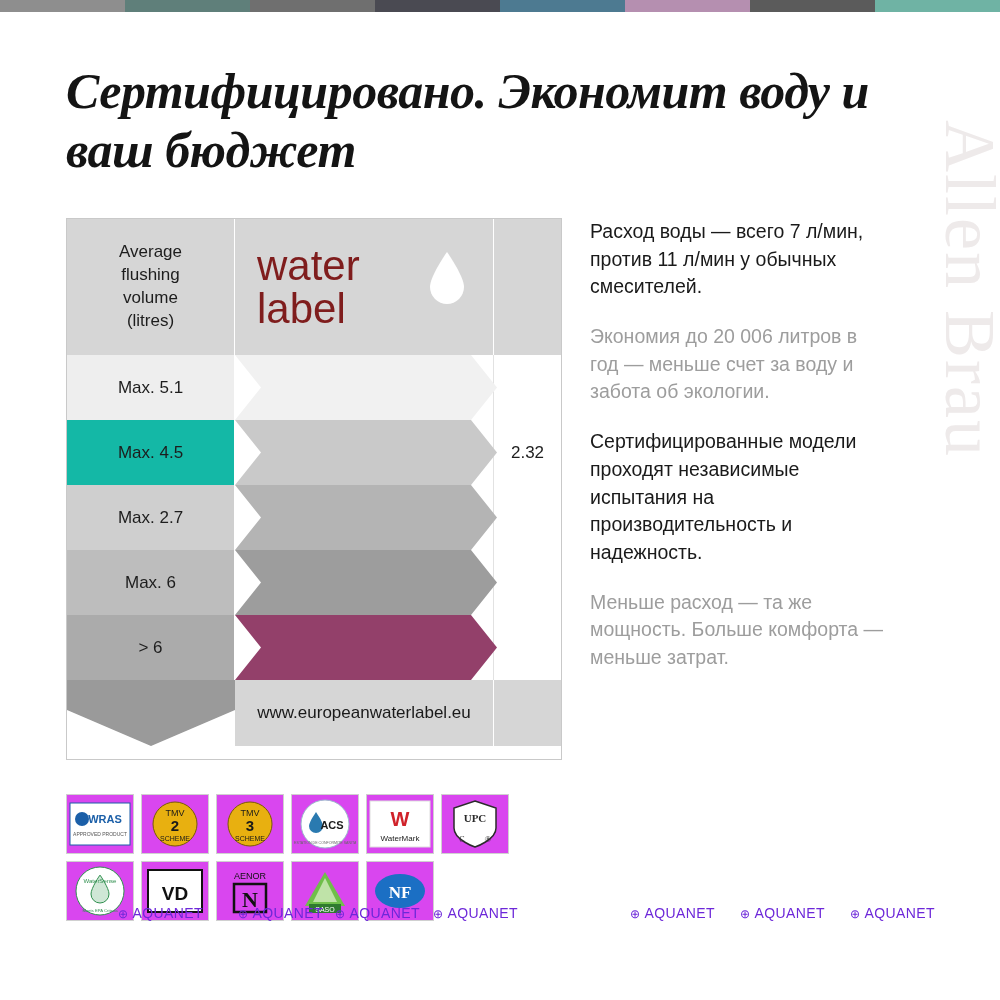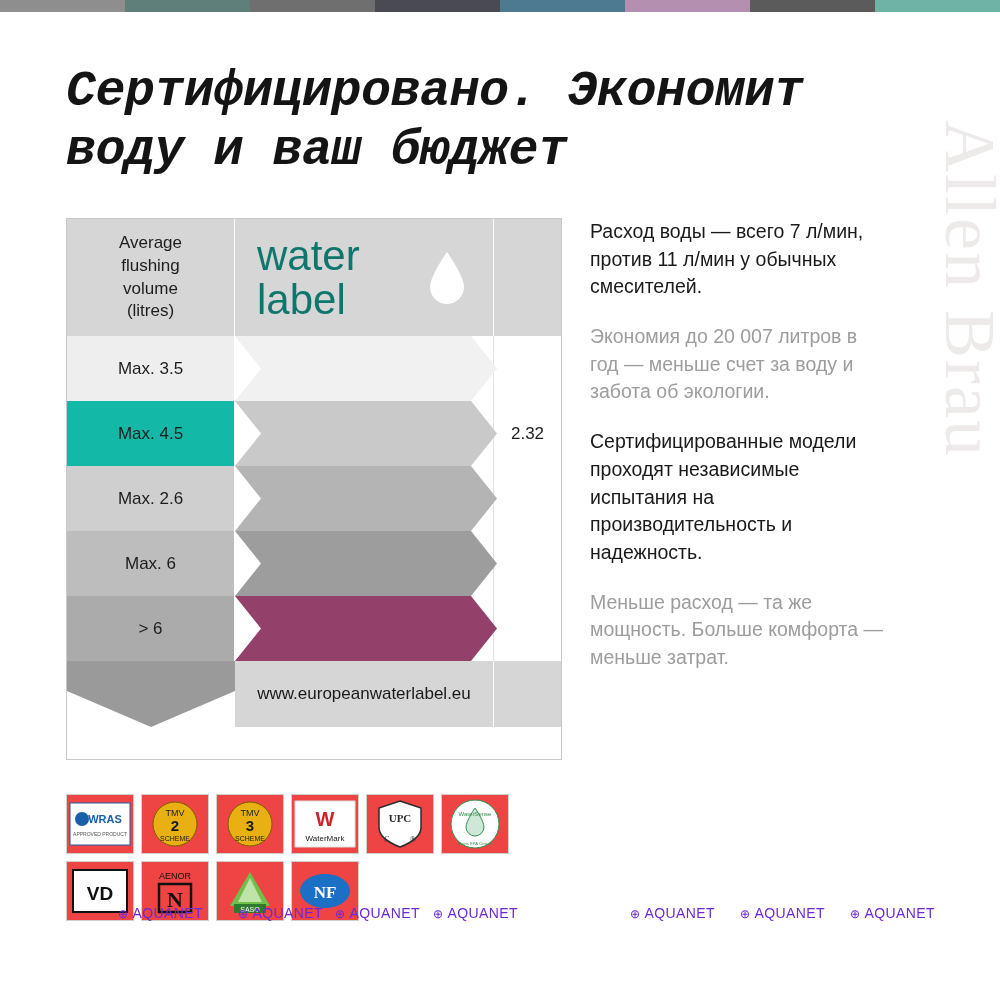--- a/index.html
+++ b/index.html
@@ -26,21 +26,21 @@
     letter-spacing:2px;
     writing-mode:vertical-rl;
     user-select:none;
     line-height:1;
   }
 
   
   .headline{
     position:absolute;
     left:66px;top:62px;width:830px;
-    font-family:Liberation Mono, monospace;
+    font-family:Liberation Serif, serif;
     font-style:italic;
     font-weight:700;
     font-size:50px;
     line-height:1.18;
     color:#141414;
     letter-spacing:-0.5px;
   }
 
   
   .wl-table{
@@ -73,33 +73,33 @@
   .wl-right{
     width:68px;flex:0 0 68px;
     display:flex;align-items:center;justify-content:center;
     box-sizing:border-box;
     font-size:17px;color:#1d1d1d;
     background:#ffffff;
     border-left:1px solid #e2e2e2;
   }
 
   
-  .wl-head{height:117px;}
+  .wl-head{height:136px;}
   .wl-head .wl-left{
     background:#d6d6d6;
     font-size:17px;line-height:1.35;
   }
   .wl-head .wl-mid{
     background:#d6d6d6;
     display:flex;align-items:center;
   }
   .wl-head .wl-right{background:#d6d6d6;border-left:1px solid #ffffff;}
   .wl-title{
     font-size:42px;line-height:1.03;
-    color:#0f766e;
+    color:#7f1d1d;
     padding-left:22px;
     font-weight:400;
   }
   .drop{
     position:absolute;right:26px;top:32px;
     width:40px;height:54px;
   }
 
   
   .wl-arrow-row{height:65px;}
@@ -132,21 +132,21 @@
   
   .badges{
     position:absolute;left:66px;top:794px;
     width:496px;
     display:flex;flex-wrap:wrap;gap:7px;
   }
   .badge{
     width:68px;height:60px;
     border:1px solid #d0d0d0;
     box-sizing:border-box;
-    background:#ef4444;
+    background:#d946ef;
     display:flex;align-items:center;justify-content:center;
     overflow:hidden;
     position:relative;
   }
 
   
   .aq{
     position:absolute;
     font-size:14px;color:#6d28d9;
     letter-spacing:.4px;
@@ -180,39 +180,39 @@
       </div>
       <div class="wl-mid">
         <div class="wl-title">water<br>label</div>
         <svg class="drop" viewBox="0 0 40 54">
           <path d="M20 1 C20 1 3 25 3 36 a17 17 0 0 0 34 0 C37 25 20 1 20 1 z" fill="#ffffff"></path>
         </svg>
       </div>
       <div class="wl-right"></div>
     </div>
     <div class="wl-row wl-arrow-row">
-      <div class="wl-left" style="background:#eeeeee">Max. 3.5</div>
+      <div class="wl-left" style="background:#eeeeee">Max. 5.1</div>
       <div class="wl-mid">
         <svg class="arrow" width="262" height="65" viewBox="0 0 262 65">
           <polygon points="0,0 236,0 262,32.5 236,65 0,65 26,32.5" fill="#f1f1f1"></polygon>
         </svg>
       </div>
       <div class="wl-right"></div>
     </div>
     <div class="wl-row wl-arrow-row">
       <div class="wl-left" style="background:#14b8a6">Max. 4.5</div>
       <div class="wl-mid">
         <svg class="arrow" width="262" height="65" viewBox="0 0 262 65">
           <polygon points="0,0 236,0 262,32.5 236,65 0,65 26,32.5" fill="#c9c9c9"></polygon>
         </svg>
       </div>
       <div class="wl-right">2.32</div>
     </div>
     <div class="wl-row wl-arrow-row">
-      <div class="wl-left" style="background:#cfcfcf">Max. 2.6</div>
+      <div class="wl-left" style="background:#cfcfcf">Max. 2.7</div>
       <div class="wl-mid">
         <svg class="arrow" width="262" height="65" viewBox="0 0 262 65">
           <polygon points="0,0 236,0 262,32.5 236,65 0,65 26,32.5" fill="#b4b4b4"></polygon>
         </svg>
       </div>
       <div class="wl-right"></div>
     </div>
     <div class="wl-row wl-arrow-row">
       <div class="wl-left" style="background:#bdbdbd">Max. 6</div>
       <div class="wl-mid">
@@ -239,21 +239,21 @@
           <polygon points="0,30 84,66 168,30 168,66 0,66" fill="#ffffff"></polygon>
         </svg>
       </div>
       <div class="wl-mid">www.europeanwaterlabel.eu</div>
       <div class="wl-right"></div>
     </div>
   </div>
 
 <div class="copy" id="copy">
     <p class="">Расход воды — всего 7 л/мин, против 11 л/мин у обычных смесителей.</p>
-    <p class="muted">Экономия до 20 007 литров в год — меньше счет за воду и забота об экологии.</p>
+    <p class="muted">Экономия до 20 006 литров в год — меньше счет за воду и забота об экологии.</p>
     <p class="">Сертифицированные модели проходят независимые испытания на производительность и надежность.</p>
     <p class="muted">Меньше расход — та же мощность. Больше комфорта — меньше затрат.</p>
   </div>
 
 <div class="badges" id="badges">
     <div class="badge">
       <svg width="62" height="44" viewBox="0 0 62 44">
         <rect x="1" y="1" width="60" height="42" fill="#fff" stroke="#1b5fa8"></rect>
         <circle cx="13" cy="17" r="7" fill="#1b5fa8"></circle>
         <text x="36" y="21" font-size="11" font-weight="bold" text-anchor="middle" fill="#1b5fa8" font-family="Liberation Sans">WRAS</text>
@@ -267,20 +267,28 @@
         <text x="28" y="32" font-size="15" font-weight="bold" text-anchor="middle" fill="#1a1a1a" font-family="Liberation Sans">2</text>
         <text x="28" y="42" font-size="7" text-anchor="middle" fill="#1a1a1a" font-family="Liberation Sans">SCHEME</text>
       </svg>
     </div>
     <div class="badge">
       <svg width="56" height="50" viewBox="0 0 56 50">
         <circle cx="28" cy="25" r="22" fill="#e8b010" stroke="#7a5c00" stroke-width="1"></circle>
         <text x="28" y="17" font-size="9" text-anchor="middle" fill="#1a1a1a" font-family="Liberation Sans">TMV</text>
         <text x="28" y="32" font-size="15" font-weight="bold" text-anchor="middle" fill="#1a1a1a" font-family="Liberation Sans">3</text>
         <text x="28" y="42" font-size="7" text-anchor="middle" fill="#1a1a1a" font-family="Liberation Sans">SCHEME</text>
+      </svg>
+    </div>
+    <div class="badge">
+      <svg width="62" height="52" viewBox="0 0 62 52">
+        <circle cx="31" cy="26" r="24" fill="#fff" stroke="#9bb7cc"></circle>
+        <path d="M22 14 C22 14 15 24 15 28 a7 7 0 0 0 14 0 C29 24 22 14 22 14z" fill="#2a7ab0"></path>
+        <text x="38" y="31" font-size="11" font-weight="bold" text-anchor="middle" fill="#1a1a1a" font-family="Liberation Sans">ACS</text>
+        <text x="31" y="46" font-size="3.6" text-anchor="middle" fill="#666" font-family="Liberation Sans">ATTESTATION DE CONFORMITE SANITAIRE</text>
       </svg>
     </div>
     <div class="badge">
       <svg width="62" height="48" viewBox="0 0 62 48">
         <rect x="1" y="1" width="60" height="46" fill="#fff" stroke="#ddd"></rect>
         <text x="31" y="26" font-size="20" font-weight="bold" text-anchor="middle" fill="#d0222a" font-family="Liberation Sans">W</text>
         <text x="31" y="41" font-size="8" text-anchor="middle" fill="#1a1a1a" font-family="Liberation Sans">WaterMark</text>
       </svg>
     </div>
     <div class="badge">

